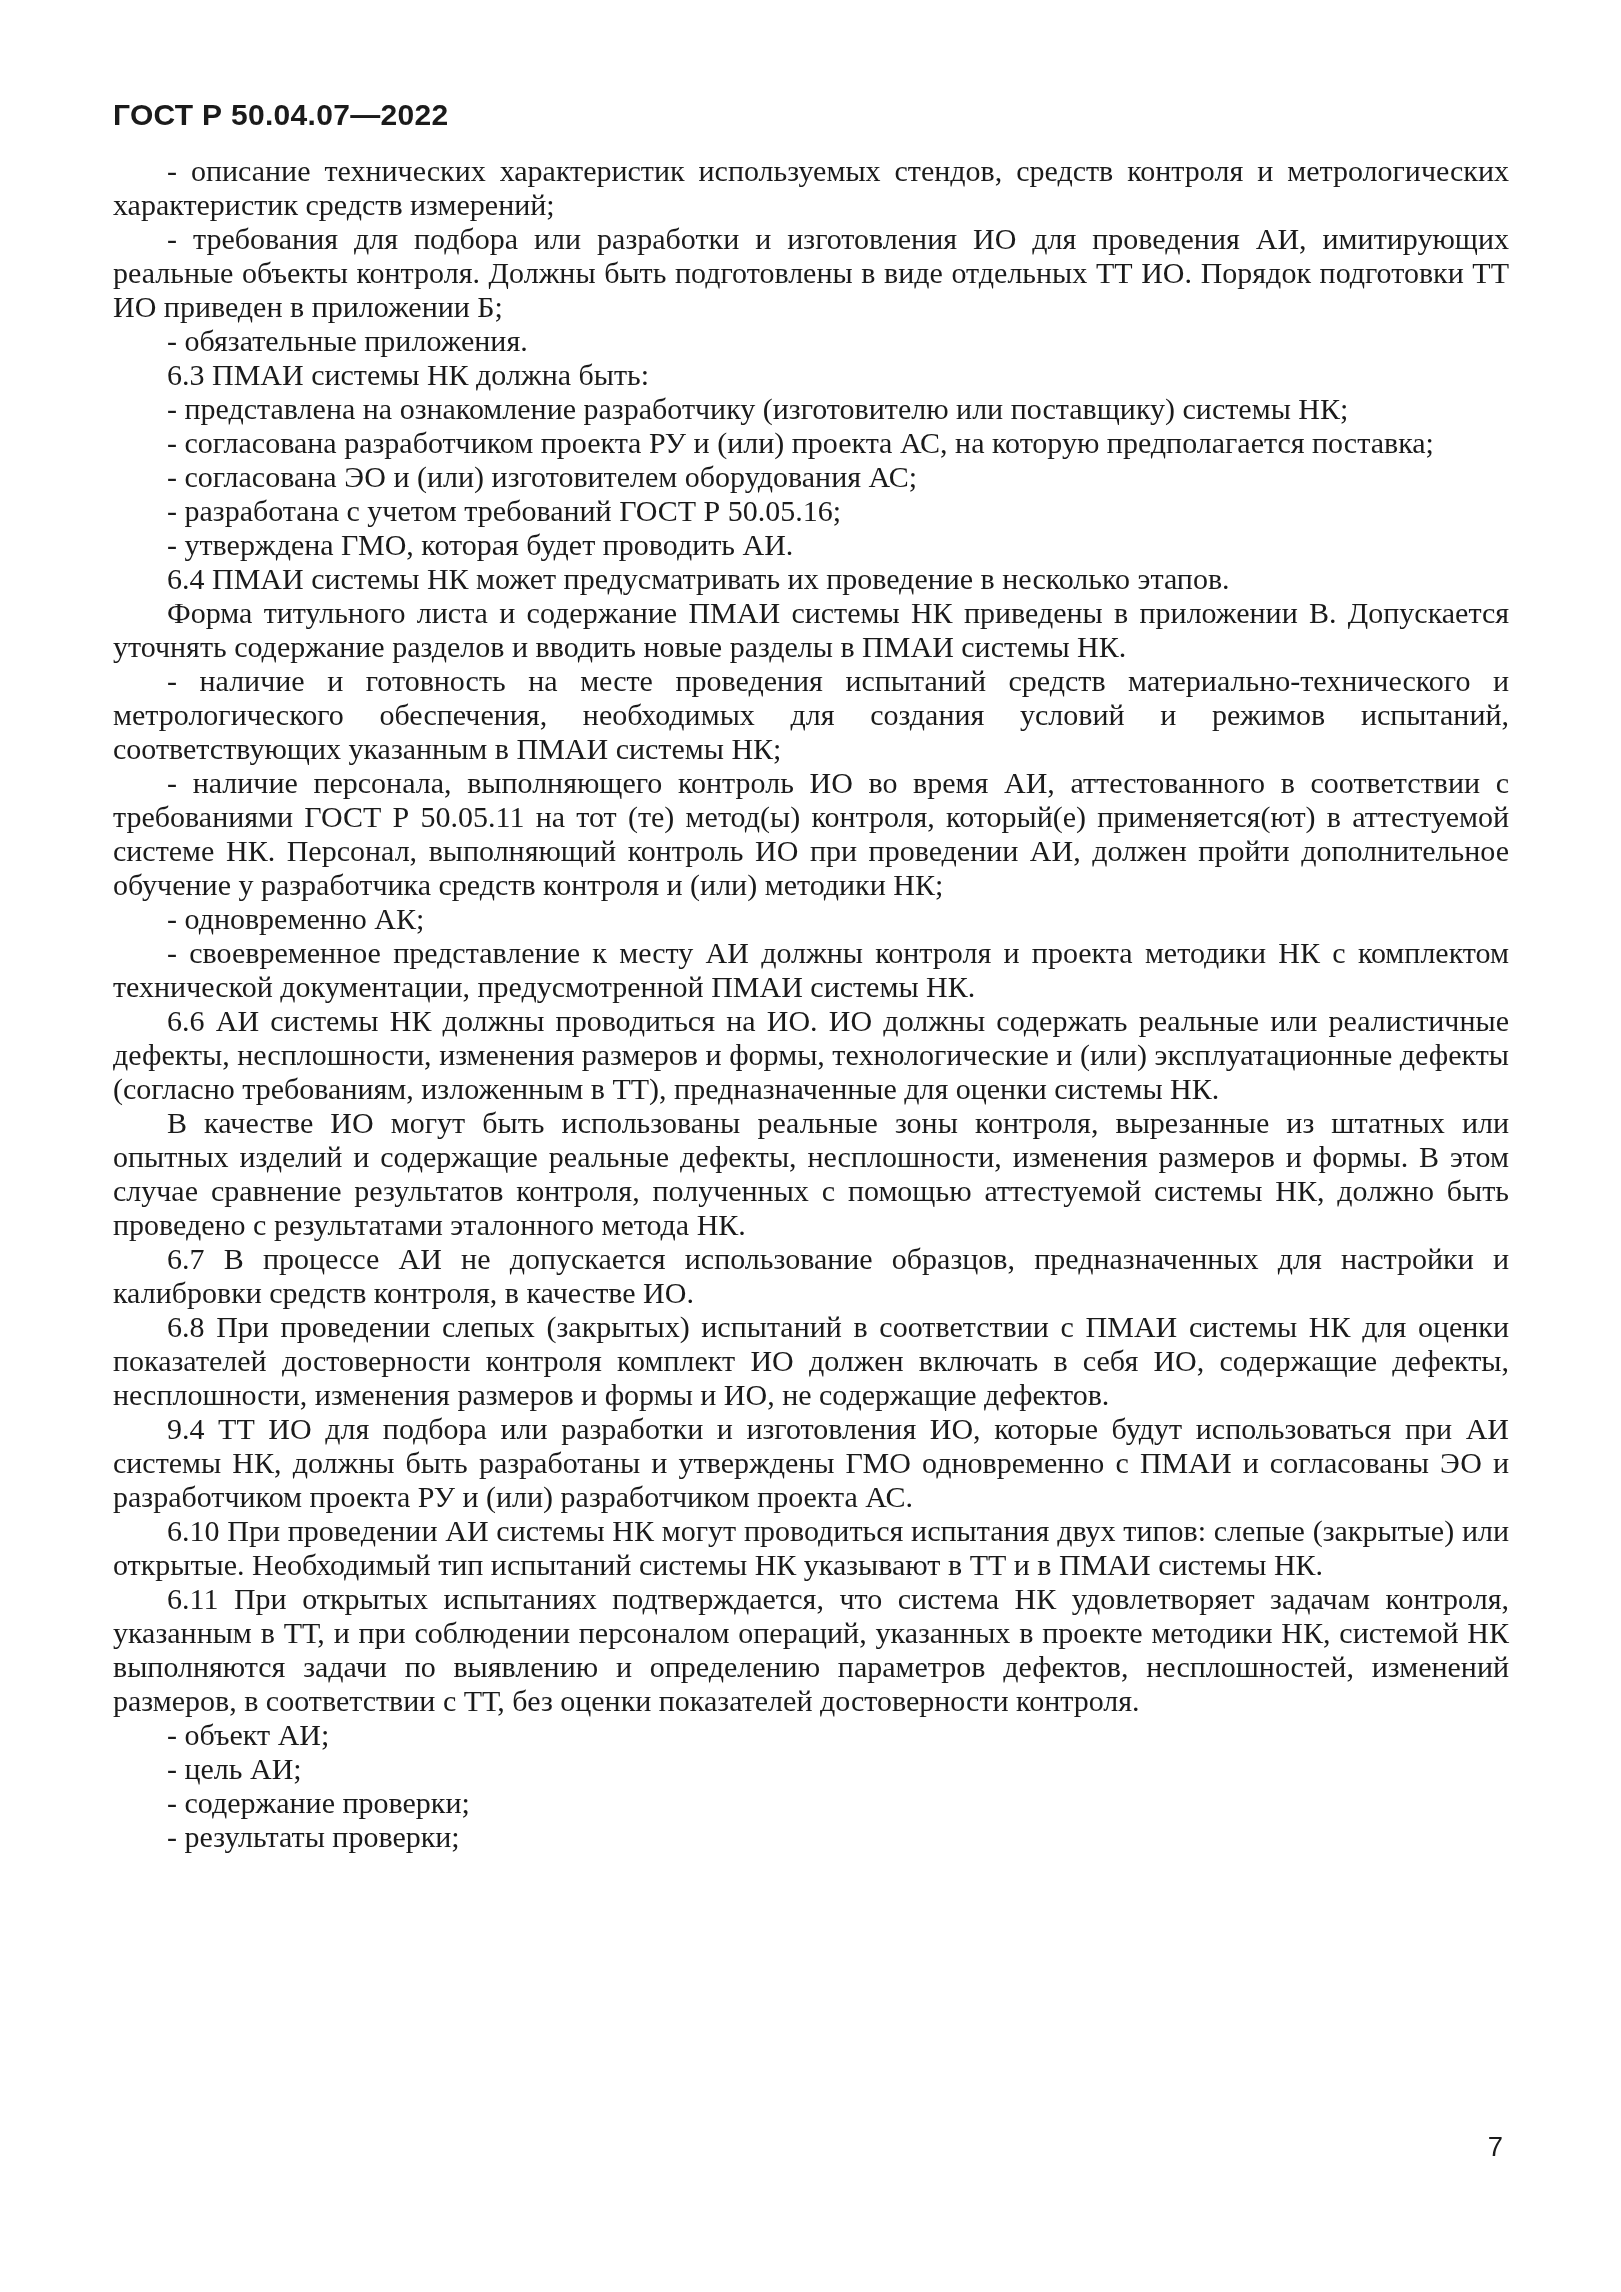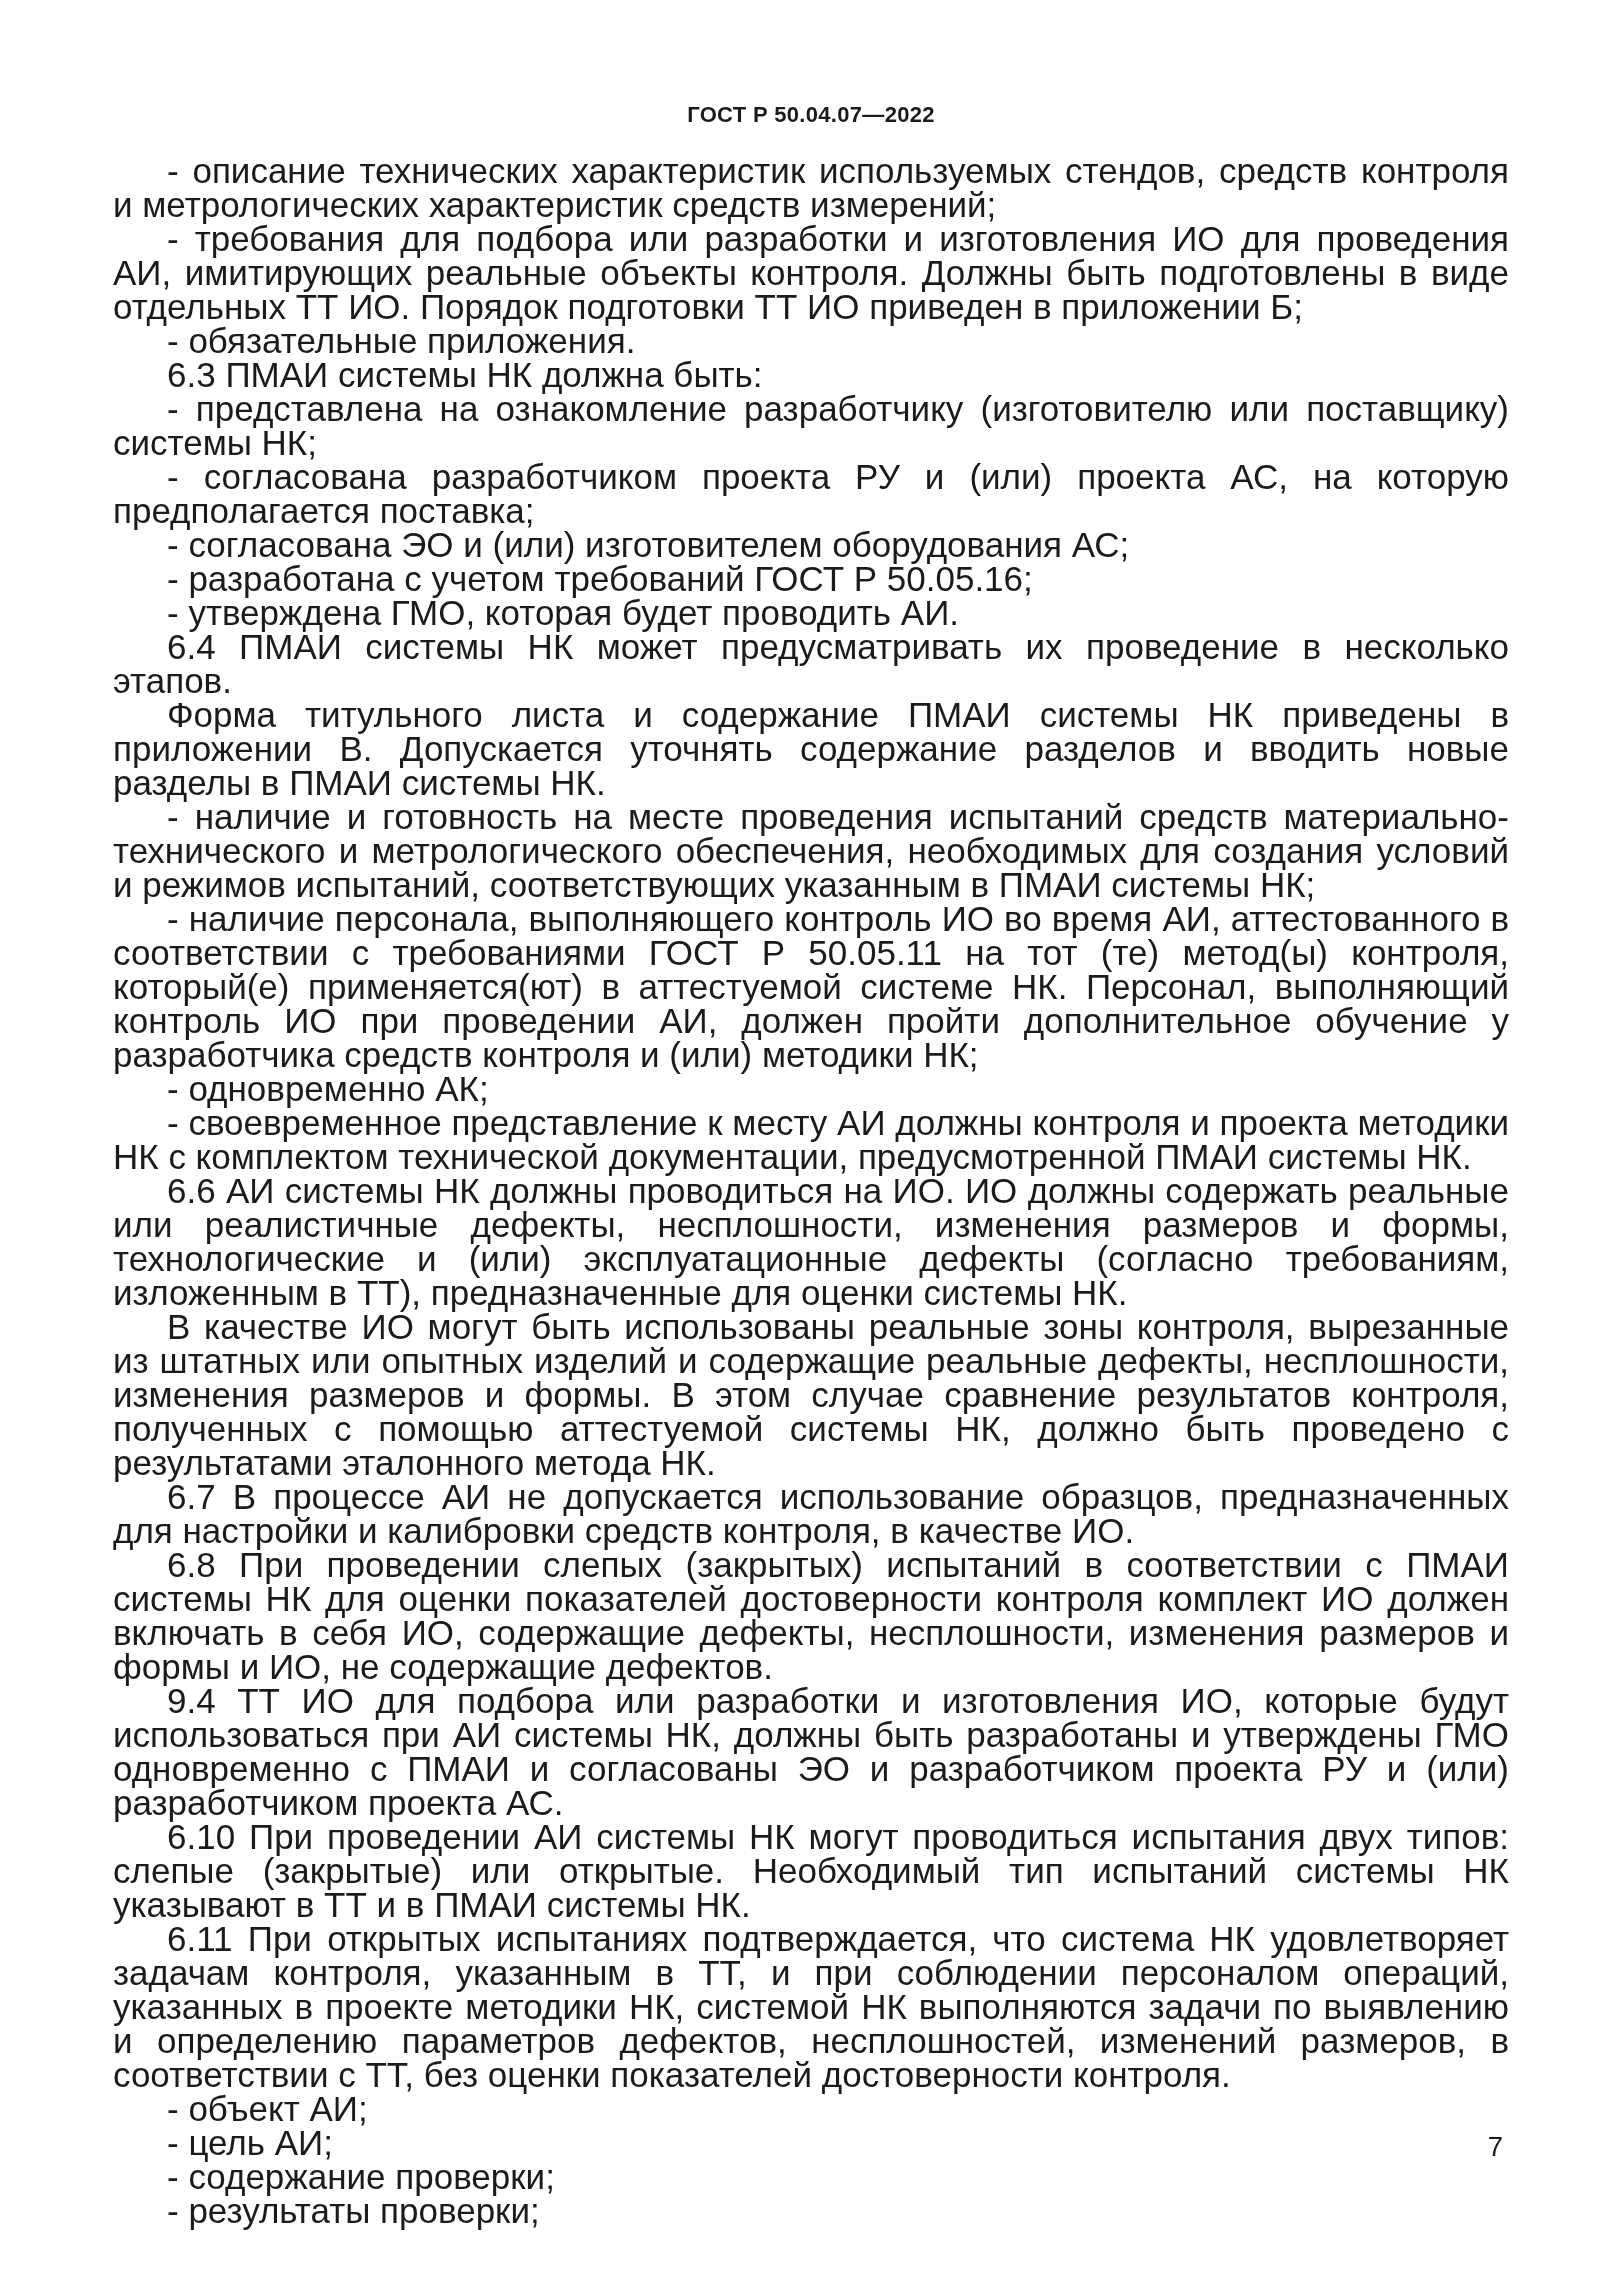--- a/index.html
+++ b/index.html
@@ -9,31 +9,32 @@
     width: 1621px;
     height: 2293px;
     margin: 0 auto;
     background: #ffffff;
     font-family: "Liberation Sans", sans-serif;
     color: #1b1b1b;
     padding: 98px 112px 0 113px;
     overflow: hidden;
   }
   .header {
-    text-align: center;
+    text-align: left;
     font-weight: bold;
-    font-size: 22px;
+    font-size: 30px;
     line-height: 34px;
     margin-bottom: 21.6px;
     letter-spacing: 0.3px;
   }
   .doc-body {
-    font-size: 35px;
+    font-size: 30px;
     line-height: 34px;
     text-align: justify;
+    font-family: Liberation Serif, serif;
   }
   .para {
     text-indent: 54px;
   }
   .page-number {
     position: absolute;
     right: 118px;
     bottom: 129px;
     font-size: 27.4px;
     line-height: 34px;

